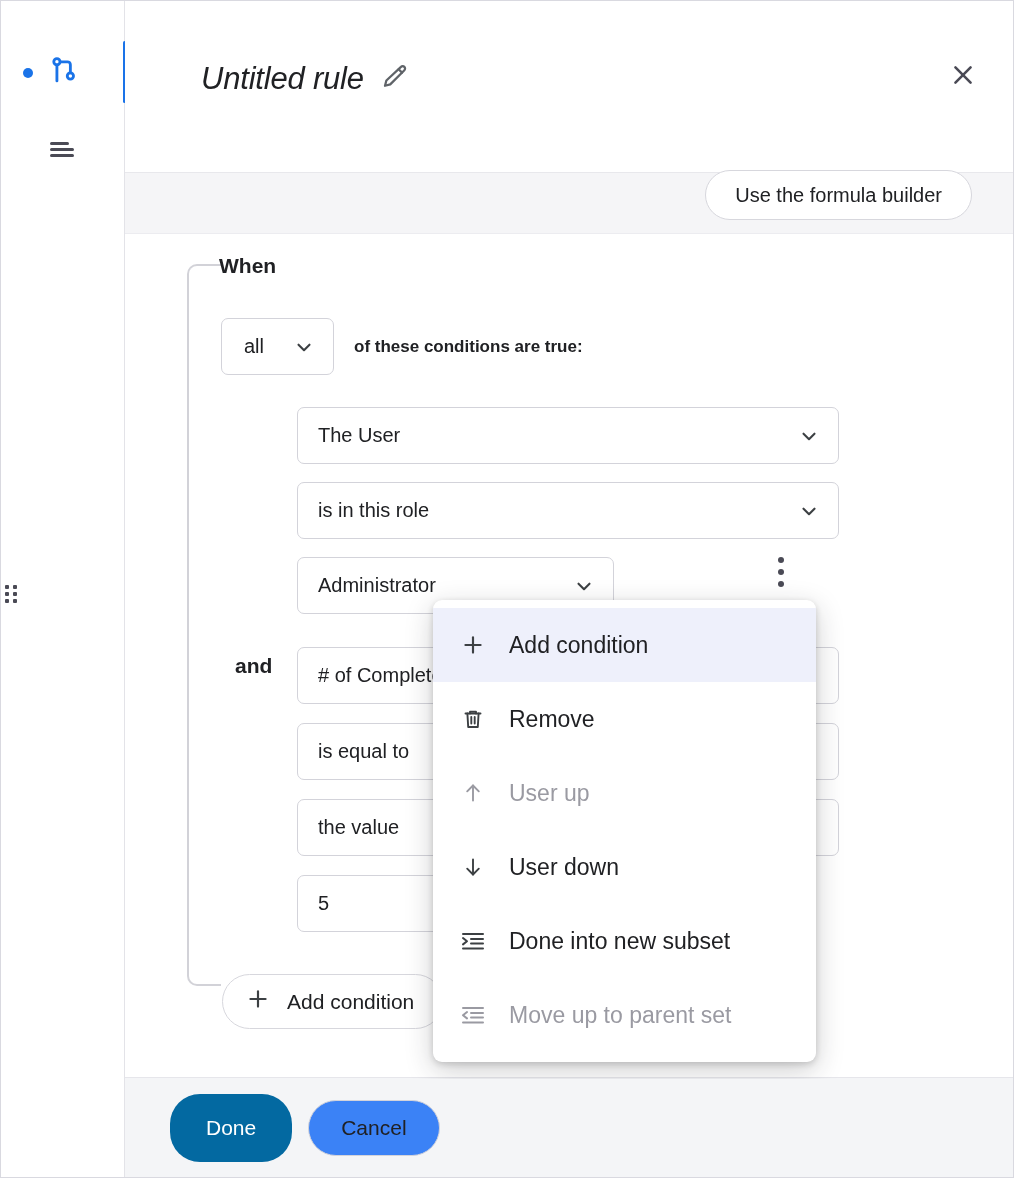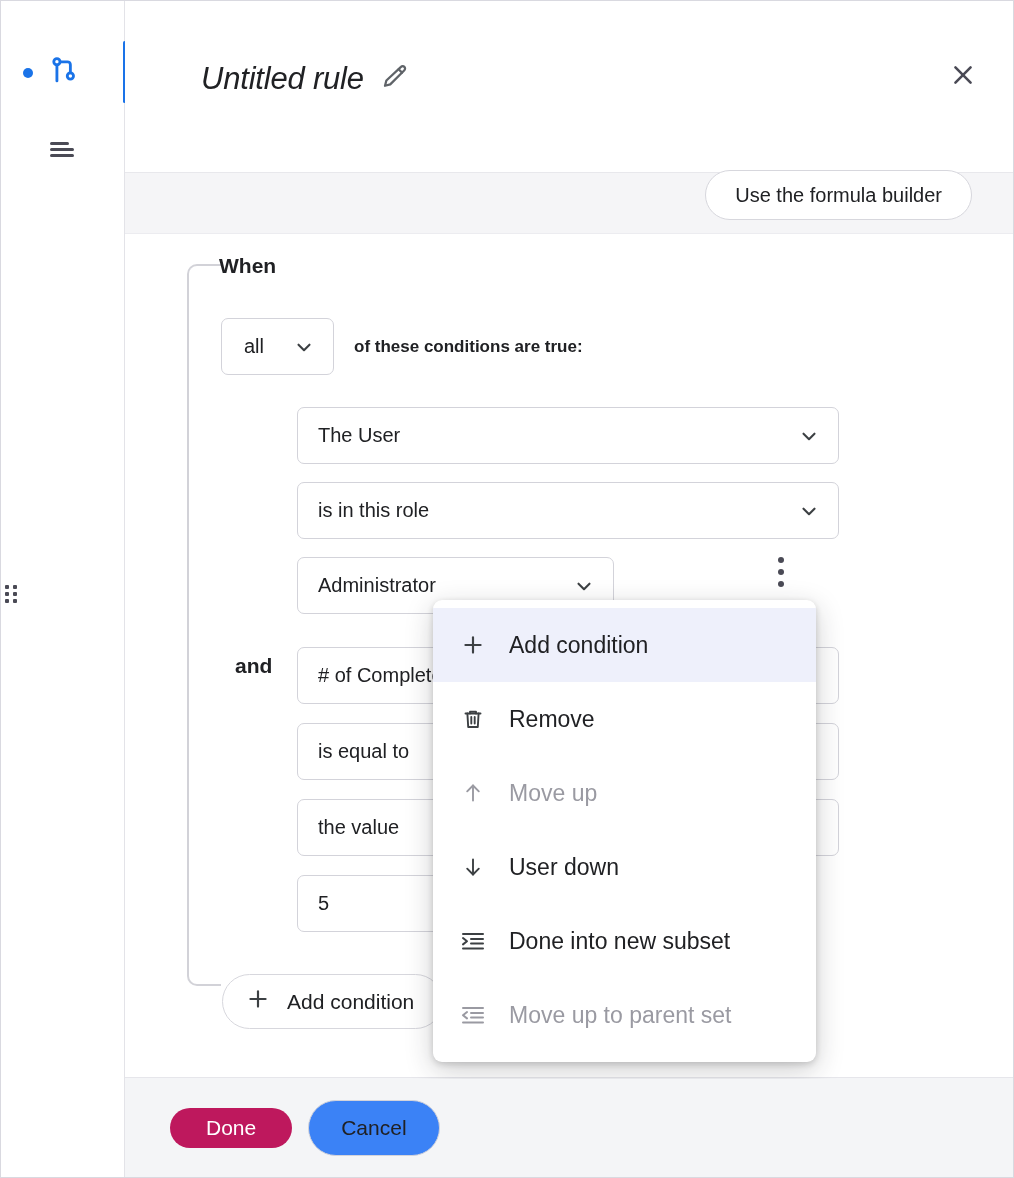--- a/index.html
+++ b/index.html
@@ -323,24 +323,24 @@
     height: 100px;
     background: #f4f5f7;
     border-top: 1px solid #e6e6eb;
     display: flex;
     align-items: center;
     padding-left: 45px;
     gap: 16px;
     box-sizing: border-box;
   }
   .btn-done {
-    height: 40px;
+    height: 68px;
     padding: 0 36px;
     border-radius: 30px;
-    background: #be185d;
+    background: #0369a1;
     color: #ffffff;
     font-size: 21px;
     display: flex;
     align-items: center;
     cursor: pointer;
     border: none;
     font-family: inherit;
   }
   .btn-cancel {
     height: 56px;
@@ -543,21 +543,21 @@
           <span>Remove</span>
         </div>
 
         <div class="ctx-item disabled">
           <span class="ctx-ico">
             <svg width="24" height="24" viewBox="0 0 24 24" fill="none" stroke="#9a9aa2" stroke-width="1.9" stroke-linecap="round" stroke-linejoin="round">
               <line x1="12" y1="19.5" x2="12" y2="4.5"></line>
               <polyline points="6.2 10.3 12 4.5 17.8 10.3"></polyline>
             </svg>
           </span>
-          <span>Move up</span>
+          <span>User up</span>
         </div>
 
         <div class="ctx-item">
           <span class="ctx-ico">
             <svg width="24" height="24" viewBox="0 0 24 24" fill="none" stroke="#3c4043" stroke-width="1.9" stroke-linecap="round" stroke-linejoin="round">
               <line x1="12" y1="4.5" x2="12" y2="19.5"></line>
               <polyline points="6.2 13.7 12 19.5 17.8 13.7"></polyline>
             </svg>
           </span>
           <span>User down</span>

